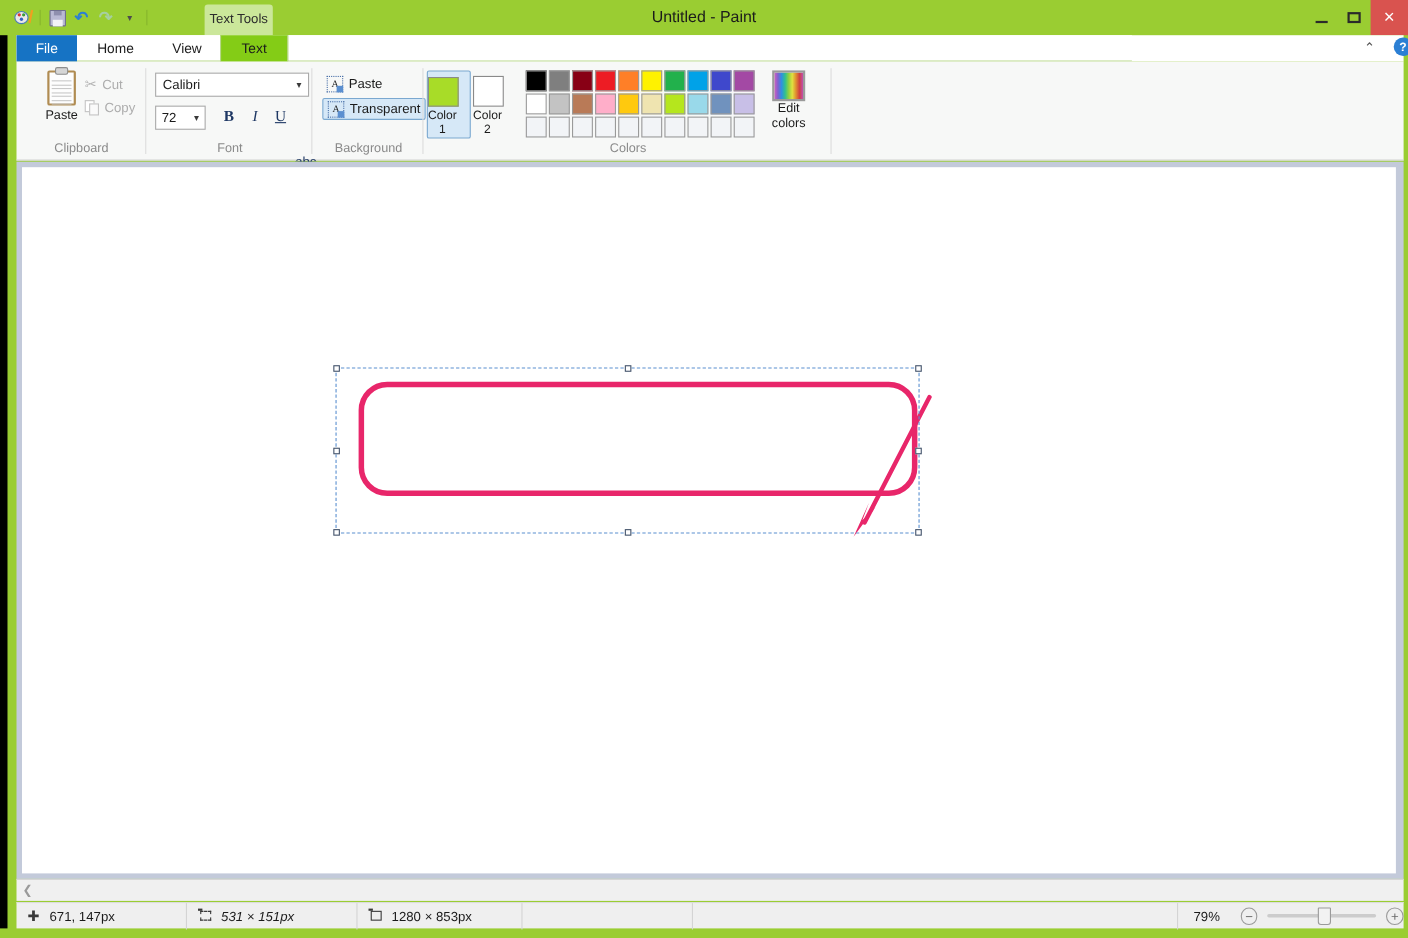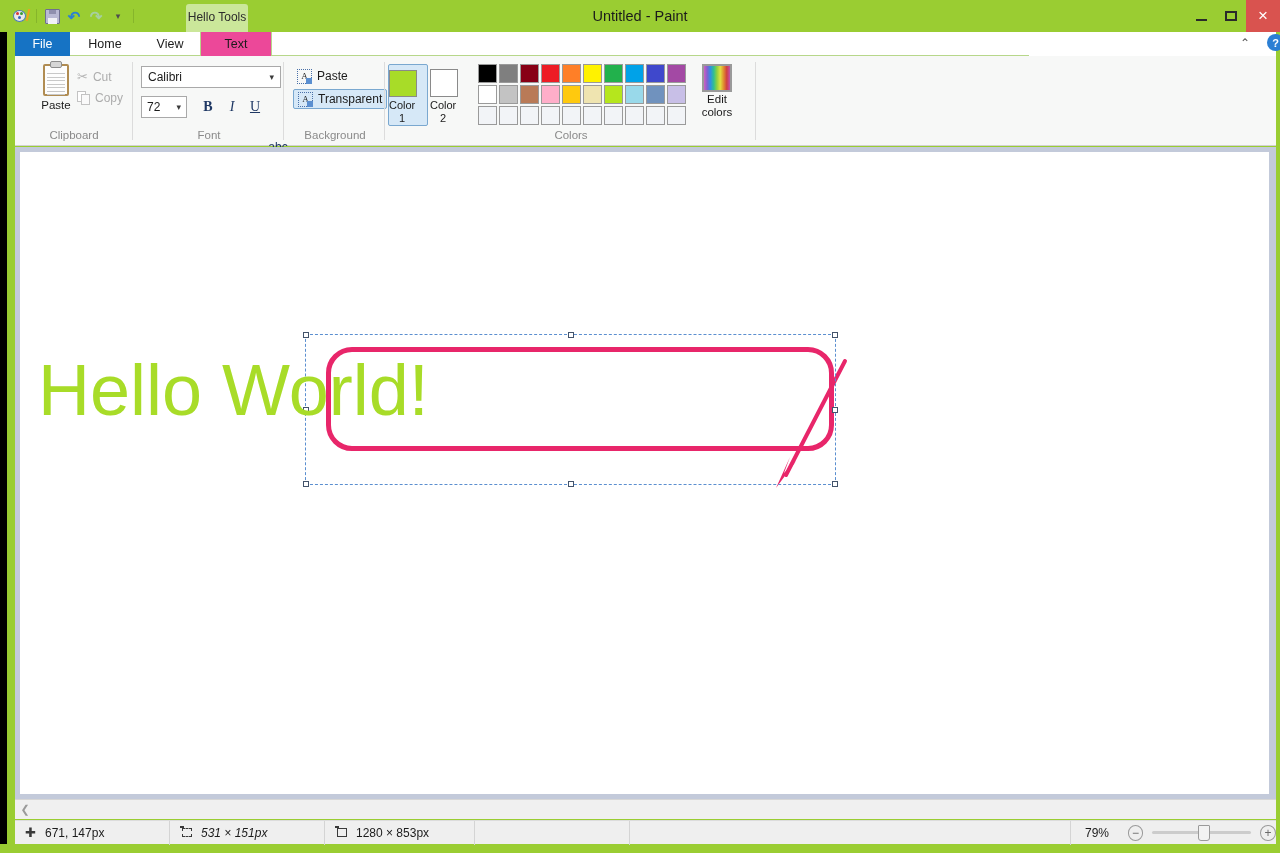--- a/index.html
+++ b/index.html
@@ -87,21 +87,21 @@
   }
   .tab {
     position:absolute; top:0; height:24px;
     display:flex; align-items:center; justify-content:center;
     font-size:12.5px; color:#1b1b1b; cursor:default;
   }
   .tab-file { left:0; width:55px; background:#1673c4; color:#fff; }
   .tab-home { left:55px; width:70px; }
   .tab-view { left:125px; width:60px; }
   .tab-text {
-    left:185px; width:72px; background:#ec4899;
+    left:185px; width:62px; background:#84cc16;
     border-left:1px solid #b7d78a; border-right:1px solid #b7d78a;
   }
   .tab-rest { left:247px; width:1014px; height:24px; background:#fff; border-bottom:1px solid #b7d78a; }
   .ribbon-collapse {
     position:absolute; right:30px; top:36px; font-size:12px; color:#5a5a5a;
   }
   .help-icon {
     position:absolute; right:-4px; top:34px; width:17px; height:17px;
     border-radius:50%; background:#2b7fd4; color:#fff;
     display:flex; align-items:center; justify-content:center;
@@ -302,21 +302,21 @@
 <div id="app">
 
   <div class="frame-left"></div>
   <div class="frame-green-l"></div>
   <div class="frame-right"></div>
   <div class="frame-bottom"></div>
 
   <div class="titlebar">
 
     <div class="ctx-tools"></div>
-    <div class="ctx-tools-label">Hello Tools</div>
+    <div class="ctx-tools-label">Text Tools</div>
 
     <div class="window-title">Untitled - Paint</div>
 
     <div class="qat">
       <div class="qat-btn">
         <div class="palette-icon">
           <div class="dish"></div>
             <div class="d1"></div>
             <div class="d2"></div>
             <div class="d3"></div>
@@ -510,21 +510,20 @@
         <span class="handle h-tl"></span>
         <span class="handle h-tc"></span>
         <span class="handle h-tr"></span>
         <span class="handle h-ml"></span>
         <span class="handle h-mr"></span>
         <span class="handle h-bl"></span>
         <span class="handle h-bc"></span>
         <span class="handle h-br"></span>
       </div>
 
-      <div class="hello-text" style="color: rgb(168, 220, 40);">Hello World!</div>
     </div>
   </div>
 
   <div class="hscroll">
     <div class="hscroll-left">❮</div>
     <div class="hscroll-track"></div>
   </div>
 
   <div class="statusbar">
     <div class="sb-cell sb-pos">

